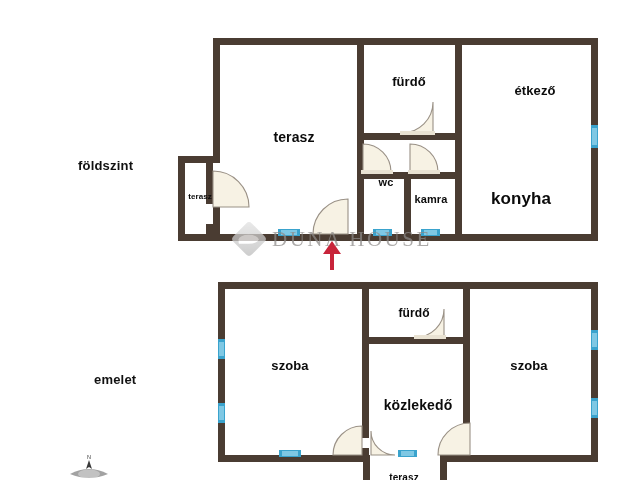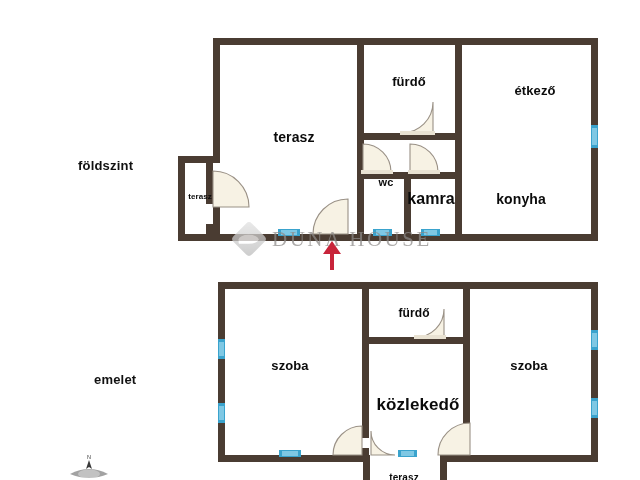--- a/index.html
+++ b/index.html
@@ -210,28 +210,28 @@
       <rect x="592" y="333" width="5" height="14" fill="#7fc8e4"></rect>
       <rect x="591" y="398" width="7" height="20" fill="#3aa3cd"></rect>
       <rect x="592" y="401" width="5" height="14" fill="#7fc8e4"></rect>
     </g>
   </svg>
 
   <div class="room-label" style="left:294px; top:137px; font-size:14px;">terasz</div>
   <div class="room-label" style="left:409px; top:81px; font-size:13px;">fürdő</div>
   <div class="room-label" style="left:535px; top:90px; font-size:13px;">étkező</div>
   <div class="room-label" style="left:386px; top:182px; font-size:11px;">wc</div>
-  <div class="room-label" style="left:431px; top:199px; font-size:16px;">kamra</div>
-  <div class="room-label" style="left:521px; top:199px; font-size:14px;">konyha</div>
+  <div class="room-label" style="left:431px; top:199px; font-size:11px;">kamra</div>
+  <div class="room-label" style="left:521px; top:199px; font-size:17px;">konyha</div>
   <div class="room-label" style="left:200px; top:196px; font-size:8px;">terasz</div>
 
   <div class="room-label" style="left:290px; top:365px; font-size:13px;">szoba</div>
   <div class="room-label" style="left:414px; top:313px; font-size:12px;">fürdő</div>
   <div class="room-label" style="left:529px; top:365px; font-size:13px;">szoba</div>
-  <div class="room-label" style="left:418px; top:405px; font-size:17px;">közlekedő</div>
+  <div class="room-label" style="left:418px; top:405px; font-size:14px;">közlekedő</div>
   <div class="room-label" style="left:404px; top:477px; font-size:10px;">terasz</div>
 
   <div id="watermark">
     <div id="wm-logo"></div>
     <div class="wm-text">DUNA HOUSE</div>
   </div>
 
   <svg id="compass" viewBox="0 0 54 28">
     <text x="27" y="7" text-anchor="middle" font-size="5.5" font-family="Liberation Sans, sans-serif" fill="#3a3a3a">N</text>
     <path d="M 27 8 L 30 17 L 27 15 L 24 17 Z" fill="#3a3a3a"></path>

